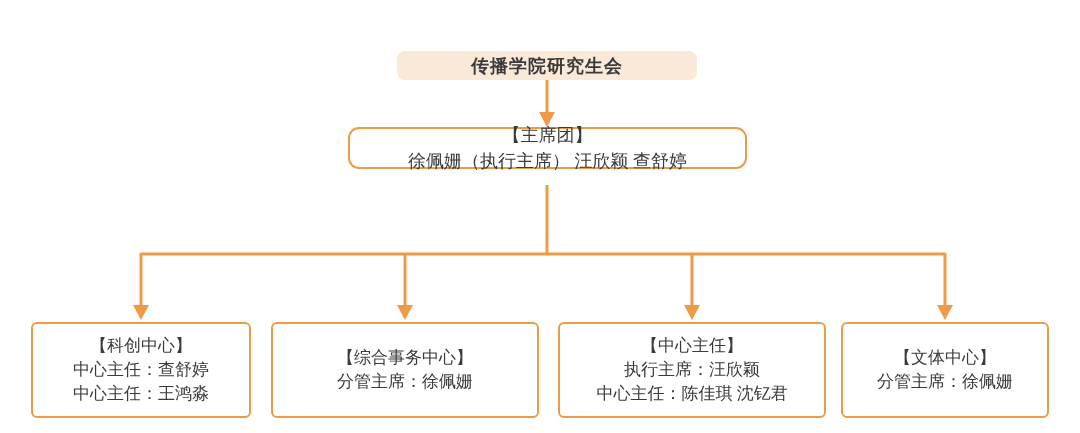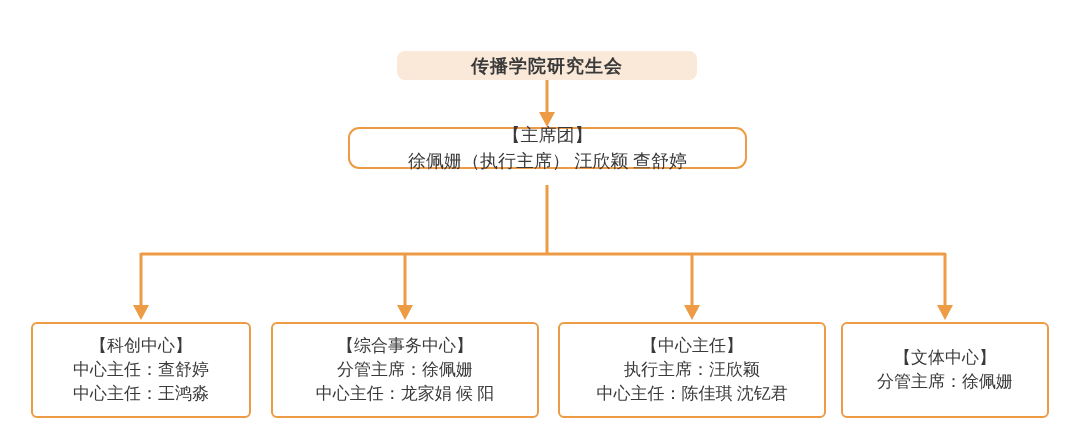--- a/index.html
+++ b/index.html
@@ -103,21 +103,20 @@
 
   <div class="node center-node c0">
     <div class="node-line">【科创中心】</div>
     <div class="node-line">中心主任：查舒婷</div>
     <div class="node-line">中心主任：王鸿淼</div>
   </div>
 
   <div class="node center-node c1">
     <div class="node-line">【综合事务中心】</div>
     <div class="node-line">分管主席：徐佩姗</div>
-    <div class="node-line">中心主任：龙家娟 候 阳</div>
   </div>
 
   <div class="node center-node c2">
     <div class="node-line">【中心主任】</div>
     <div class="node-line">执行主席：汪欣颖</div>
     <div class="node-line">中心主任：陈佳琪 沈钇君</div>
   </div>
 
   <div class="node center-node c3">
     <div class="node-line">【文体中心】</div>

